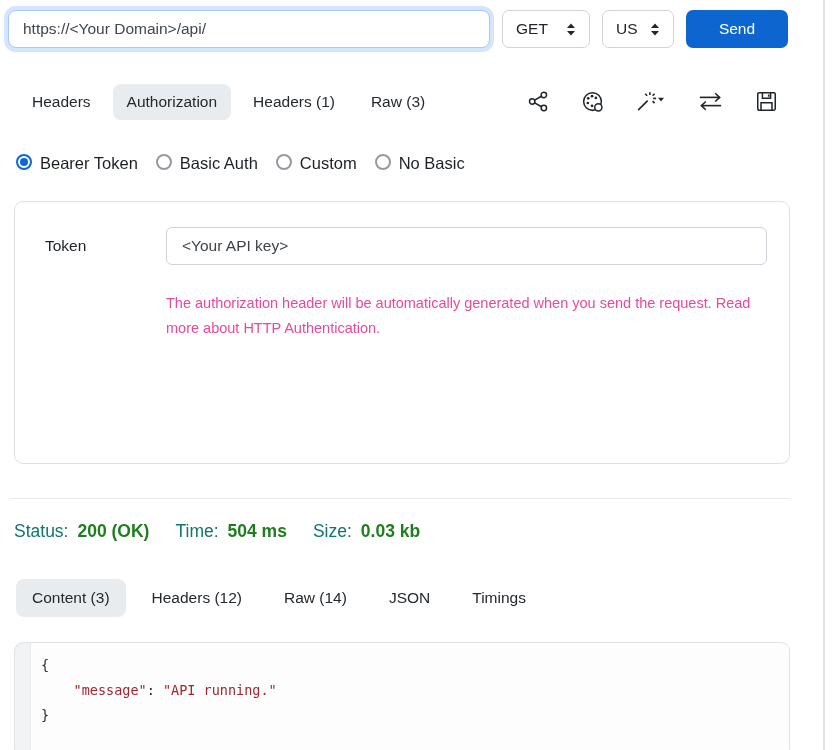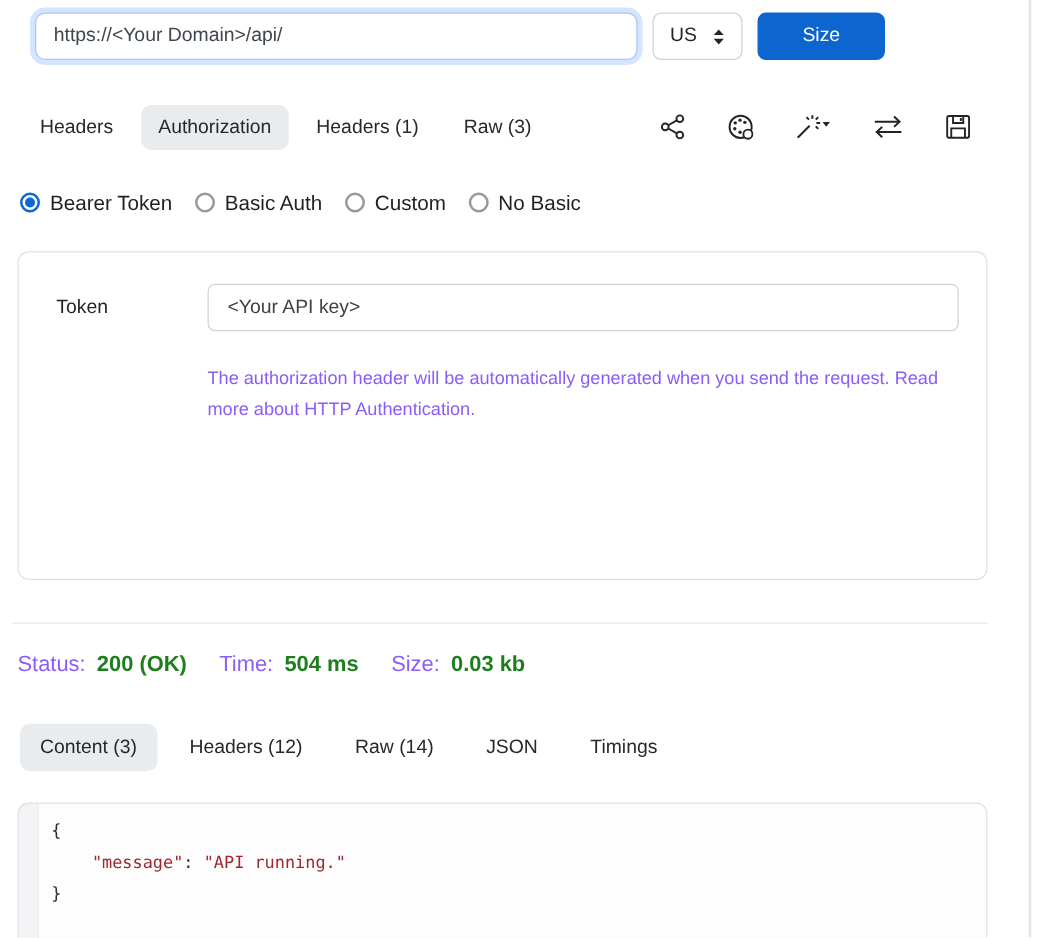--- a/index.html
+++ b/index.html
@@ -8,21 +8,21 @@
     font-family:"Liberation Sans", sans-serif;
     background:#ffffff;
     color:#212529;
     position:relative;
     overflow:hidden;
     padding-top:10px;
   }
   .page { width:790px; }
 
   
-  .request-bar { display:flex; align-items:flex-end; gap:12px; padding-left:28px; height:38px;border-radius:10px; }
+  .request-bar { display:flex; align-items:flex-end; gap:12px; padding-left:8px; height:38px;border-radius:10px; }
   .url-input {
     flex:0 0 482px; height:38px;
     border:1px solid #a9c7f5; border-radius:8px;
     box-shadow:0 0 0 4px rgba(13,110,253,0.18);
     padding:0 14px; font-size:15.5px; color:#3f464d;
     font-family:"Liberation Sans", sans-serif; outline:none; background:#fff;
   }
   .select-box {
     height:38px; background:#fff; border:1px solid #ced4da; border-radius:7px;
     display:flex; align-items:center; justify-content:space-between;
@@ -63,27 +63,27 @@
   .token-row { display:flex; align-items:center; }
   .token-label { flex:0 0 121px; font-size:15.5px; color:#212529; }
   .token-input {
     flex:1; height:38px; border:1px solid #ced4da; border-radius:6px;
     padding:0 15px; font-size:15.5px; color:#3c4247;
     font-family:"Liberation Sans", sans-serif; outline:none;
   }
   .token-input::placeholder { color:#3c4247; opacity:1; }
   .token-help {
     margin:26px 0 0 121px; max-width:592px;
-    font-size:14.5px; line-height:25px; color:#8b5cf6;
+    font-size:14.5px; line-height:25px; color:#ec4899;
   }
 
   
   .section-divider { margin:34px 0 0 10px; width:780px; height:1px; background:#e8e8e8; }
   .status-row { display:flex; align-items:baseline; margin:22px 0 0 14px; font-size:17.5px; }
-  .status-key { color:#8b5cf6; margin-right:9px; }
+  .status-key { color:#0f766e; margin-right:9px; }
   .status-val { color:#1e7e1e; font-weight:700; margin-right:26px; }
 
   
   .resp-tabs { display:flex; align-items:flex-start; margin-top:37px; padding-left:16px; height:40px; }
   .resp-tab { padding:10px 16px; font-size:15.5px; color:#24292e; border-radius:8px; cursor:pointer; margin-right:10px; white-space:nowrap; }
   .resp-tab.active { background:#e9ecef; }
 
   
   .code-card {
     margin:23px 0 0 14px; width:776px; height:115px;
@@ -100,28 +100,35 @@
 
   .right-rule { position:absolute; left:823px; top:0; width:2px; height:750px; background:#e4e4e4; }
 </style>
 </head>
 <body>
 
 <div class="page">
 
   <div class="request-bar">
     <input class="url-input" type="text" value="https://&lt;Your Domain&gt;/api/" style="">
+    <div class="select-box select-method">
+      <span>GET</span>
+      <svg width="10" height="13" viewBox="0 0 10 13">
+        <polygon points="5,0.5 9,5 1,5" fill="#212529"></polygon>
+        <polygon points="5,12.5 9,8 1,8" fill="#212529"></polygon>
+      </svg>
+    </div>
     <div class="select-box select-region">
       <span>US</span>
       <svg width="10" height="13" viewBox="0 0 10 13">
         <polygon points="5,0.5 9,5 1,5" fill="#212529"></polygon>
         <polygon points="5,12.5 9,8 1,8" fill="#212529"></polygon>
       </svg>
     </div>
-    <button class="send-button">Size</button>
+    <button class="send-button">Send</button>
   </div>
 
   <div class="tabs-row">
     <div class="tab">Headers</div>
     <div class="tab active">Authorization</div>
     <div class="tab">Headers (1)</div>
     <div class="tab">Raw (3)</div>
 
     <div class="icon-strip">
       <span class="icon-btn">

